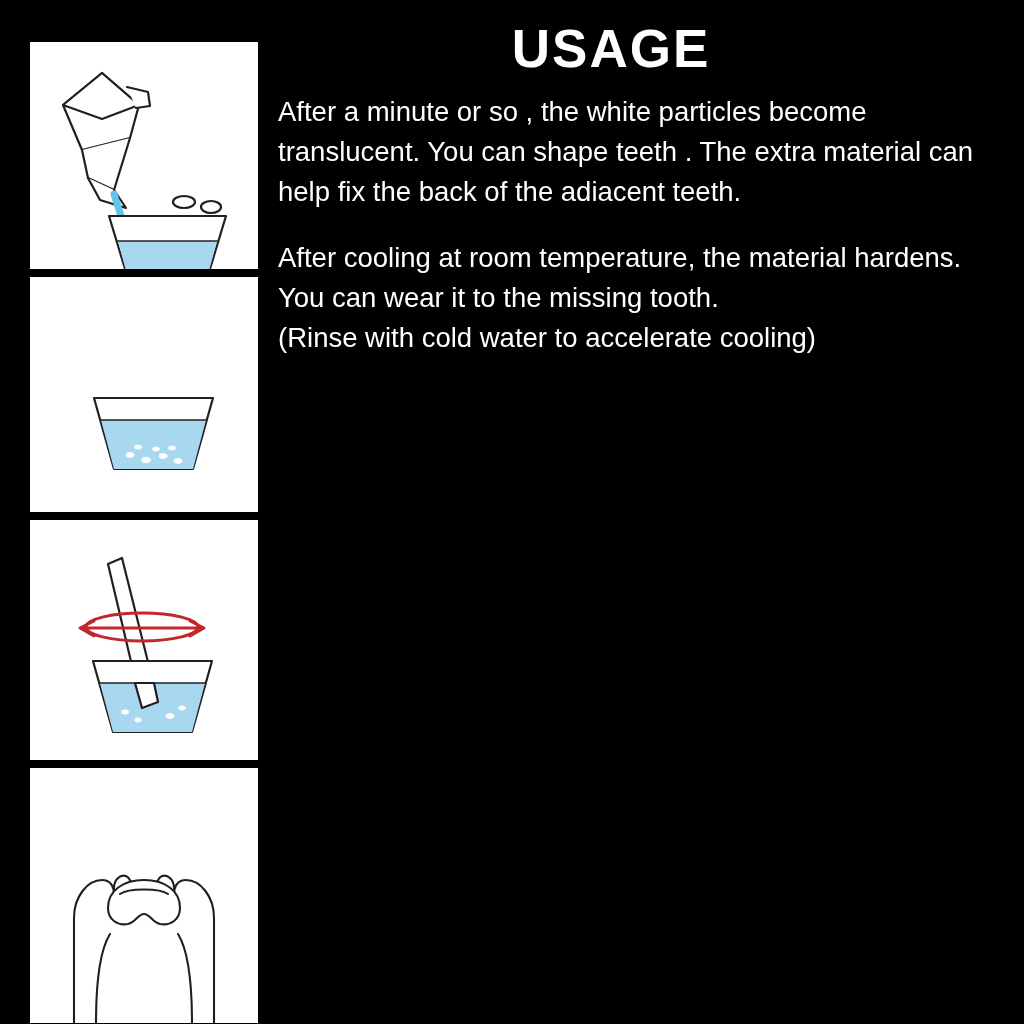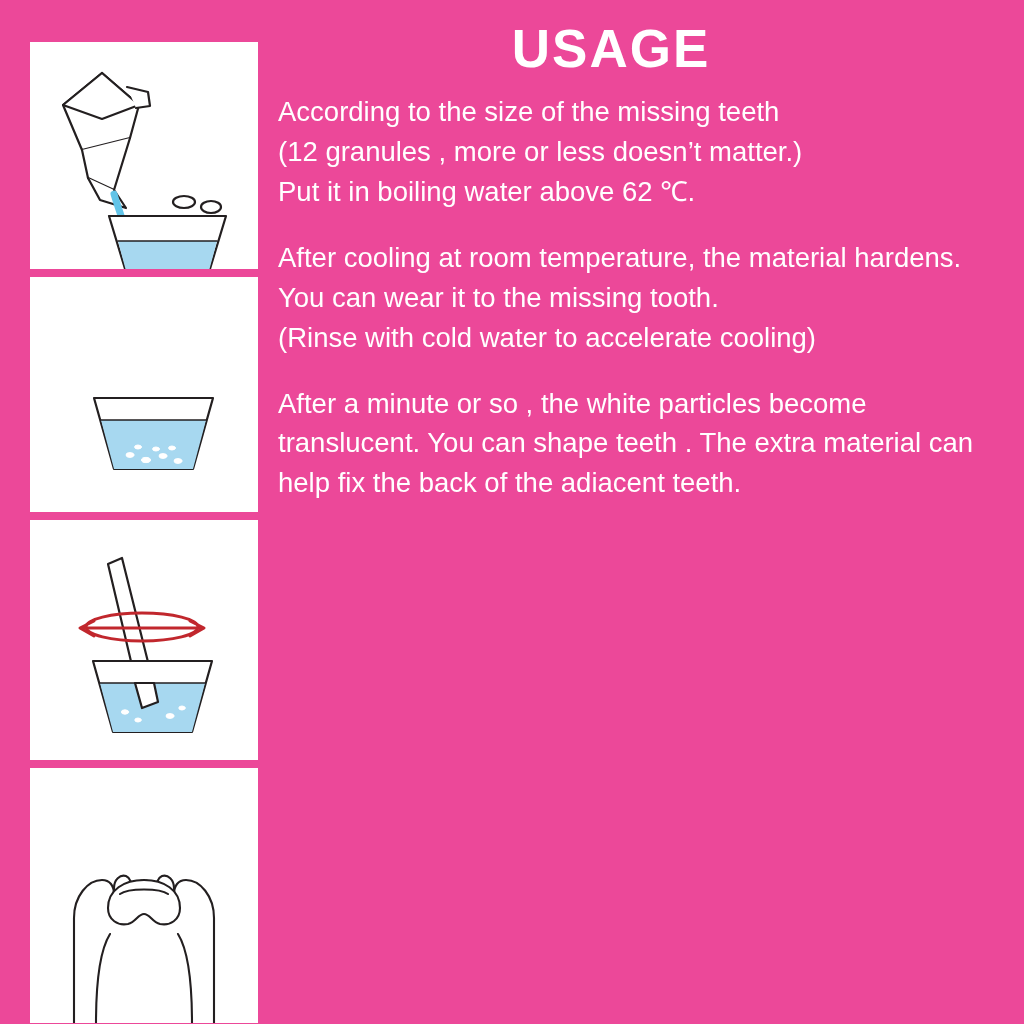--- a/index.html
+++ b/index.html
@@ -10,21 +10,21 @@
     width: 1024px;
     height: 1024px;
     background: #1c6ca1;
     font-family: "Liberation Sans", sans-serif;
     overflow: hidden;
   }
   #page {
     position: relative;
     width: 1024px;
     height: 1024px;
-    background: #ec4899;
+    background: #000000;
     box-sizing: border-box;
   }
   
   #steps-column {
     position: absolute;
     left: 30px;
     top: 42px;
     width: 228px;
     display: flex;
     flex-direction: column;
@@ -167,22 +167,19 @@
           <path d="M78 140 C78 122, 94 112, 114 112 C134 112, 150 122, 150 140 C150 152, 140 158, 130 156 C122 154, 120 146, 114 146 C108 146, 106 154, 98 156 C88 158, 78 152, 78 140 Z"></path>
           <path d="M90 126 C98 120, 130 120, 138 126"></path>
         </g>
       </svg>
     </div>
 
   </div>
 
   <div id="content">
     <h1 id="title">USAGE</h1>
-    <p class="para">According to the size of the missing teeth
-(12 granules , more or less doesn’t matter.)
-Put it in boiling water above 62 ℃.</p>
+    <p class="para">After a minute or so , the white particles become translucent. You can shape teeth . The extra material can help fix the back of the adiacent teeth.</p>
     <p class="para">After cooling at room temperature, the material hardens.
 You can wear it to the missing tooth.
 (Rinse with cold water to accelerate cooling)</p>
-    <p class="para">After a minute or so , the white particles become translucent. You can shape teeth . The extra material can help fix the back of the adiacent teeth.</p>
   </div>
 
 </div>
 
 </body></html>

